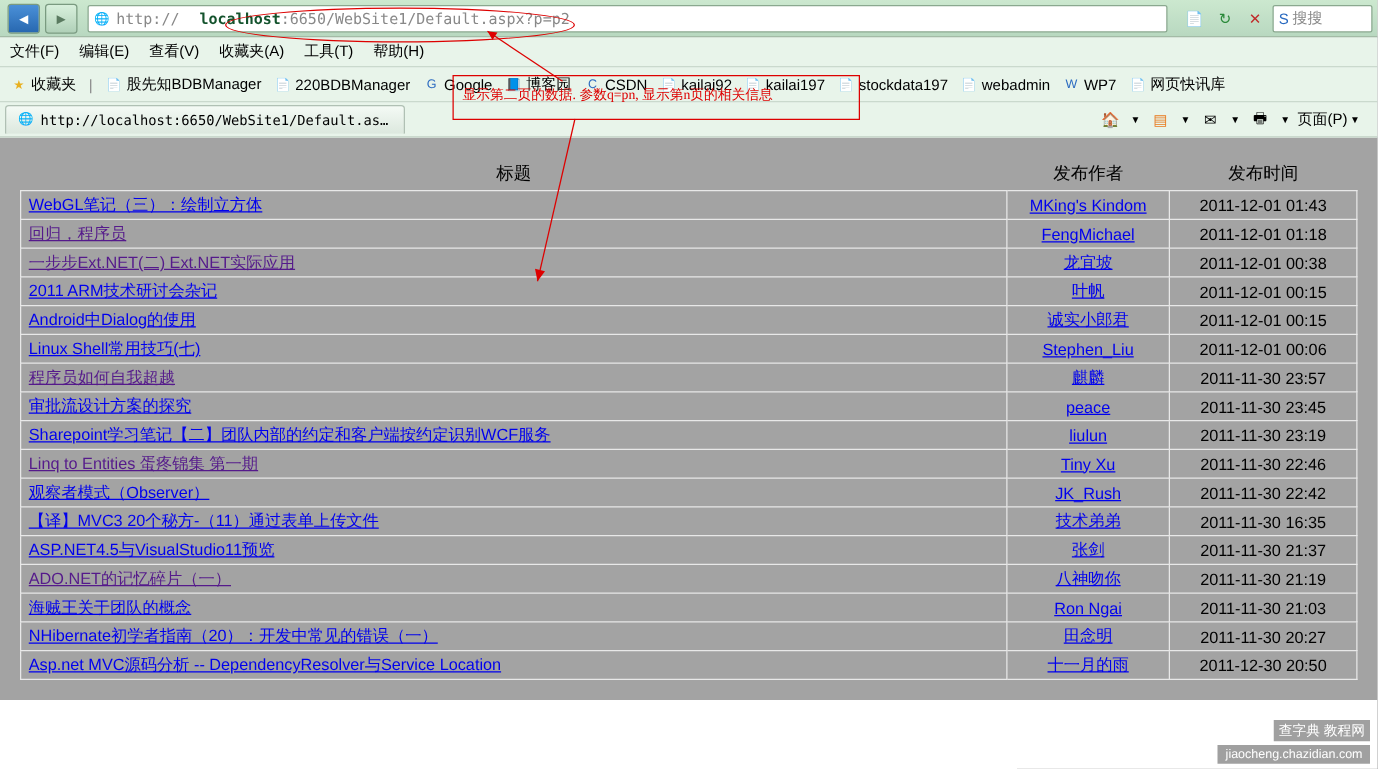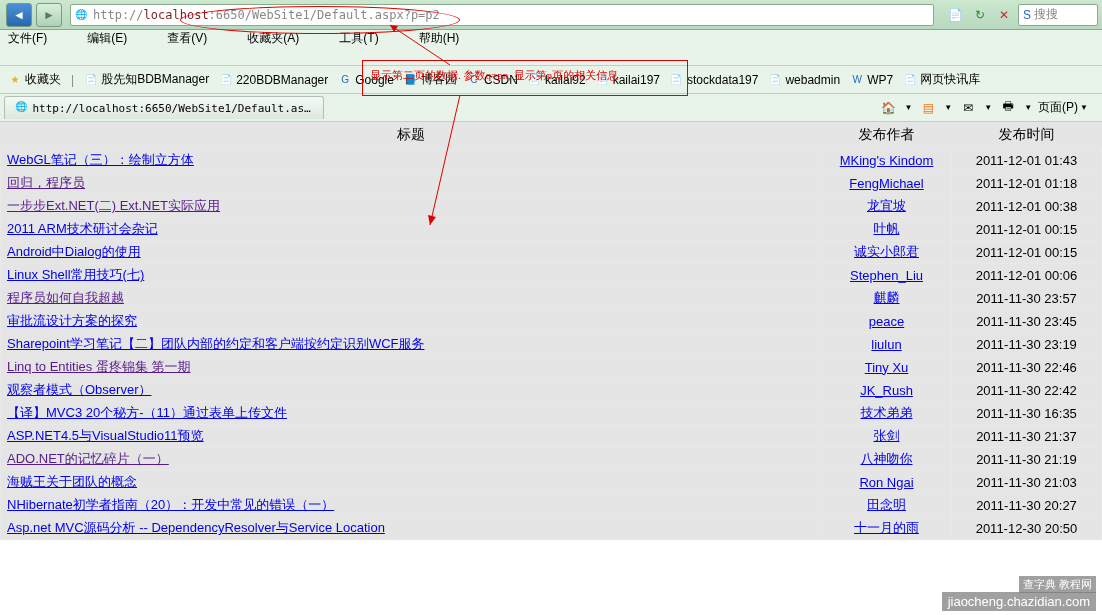--- a/index.html
+++ b/index.html
@@ -4,47 +4,47 @@
 <style>
 * { margin: 0; padding: 0; box-sizing: border-box; }
 body { font-family: "Microsoft YaHei", SimSun, Arial, sans-serif; font-size: 12px; background: #fff; width: 1102px; height: 615px; overflow: hidden; position: relative; }
 .navbar { background: linear-gradient(#cce8cf, #b8d8c0); height: 30px; display: flex; align-items: center; padding: 0 4px; border-bottom: 1px solid #8aa88f; }
 .nav-btn { width: 26px; height: 24px; margin: 0 2px; background: linear-gradient(#d8f0dc, #b0d0b8); border: 1px solid #7a9a80; border-radius: 3px; display: flex; align-items: center; justify-content: center; cursor: pointer; }
 .nav-btn.back { background: linear-gradient(#4a90d8, #2868b0); color: #fff; font-weight: bold; }
 .nav-btn.fwd { color: #5a7a60; }
 .addr-bar { flex: 1; margin: 0 6px; display: flex; align-items: center; background: #fff; border: 1px solid #8aa88f; height: 22px; padding: 0 4px; border-radius: 2px; }
 .addr-icon { width: 14px; height: 14px; margin-right: 4px; display: inline-flex; align-items: center; justify-content: center; color: #2a6ac0; font-size: 10px; }
 .addr-text { font-family: Consolas, monospace; font-size: 12px; color: #888; }
-.addr-text b { color: #7f1d1d; font-weight: normal; }
+.addr-text b { color: #14532d; font-weight: bold; margin-left: 16px; }
 .ellipse { position: absolute; left: 180px; top: 6px; width: 280px; height: 28px; border: 1px solid #d00; border-radius: 50%; pointer-events: none; }
 .toolbar-icons { display: flex; gap: 4px; margin-left: 6px; }
 .tb-icon { width: 20px; height: 20px; display: flex; align-items: center; justify-content: center; cursor: pointer; }
 .search-box { display: flex; align-items: center; background: #fff; border: 1px solid #8aa88f; height: 22px; padding: 0 4px; margin-left: 4px; border-radius: 2px; width: 80px; }
-.menubar { background: #e8f4ea; height: 36px; display: flex; align-items: flex-start; padding: 0 8px; border-bottom: 1px solid #c0d0c4; font-size: 12px; gap: 24px; }
+.menubar { background: #e8f4ea; height: 24px; display: flex; align-items: center; padding: 0 8px; border-bottom: 1px solid #c0d0c4; font-size: 12px; }
 .menu-item { margin-right: 16px; cursor: pointer; }
 .favbar { background: #e8f4ea; height: 28px; display: flex; align-items: center; padding: 0 8px; border-bottom: 1px solid #c0d0c4; font-size: 12px; position: relative; }
 .fav-item { display: flex; align-items: center; margin-right: 10px; cursor: pointer; }
 .fav-icon { width: 14px; height: 14px; margin-right: 3px; display: inline-flex; align-items: center; justify-content: center; font-size: 10px; }
 .annot-box { position: absolute; left: 362px; top: 60px; width: 326px; height: 36px; border: 1px solid #d00; pointer-events: none; }
 .annot-text { position: absolute; left: 370px; top: 68px; color: #d00; font-size: 11px; pointer-events: none; font-family: SimSun; }
 .tabbar { background: #e8f4ea; height: 28px; display: flex; align-items: center; padding: 0 4px; border-bottom: 1px solid #c0d0c4; position: relative; }
 .tab { display: flex; align-items: center; background: linear-gradient(#f4faf5, #dce8de); border: 1px solid #b0c0b4; border-bottom: none; padding: 4px 10px; font-size: 11px; max-width: 320px; border-radius: 3px 3px 0 0; }
 .tab-icon { width: 14px; height: 14px; margin-right: 4px; color: #2a6ac0; font-size: 10px; }
 .tab-text { white-space: nowrap; overflow: hidden; text-overflow: ellipsis; font-family: Consolas, monospace; }
 .tabbar-right { margin-left: auto; display: flex; gap: 6px; align-items: center; }
-.content { padding: 0; background: #e5e5e5; }
+.content { padding: 16px; background: #a3a3a3; }
 table { border-collapse: collapse; width: 100%; font-size: 13px; }
 th { font-weight: normal; padding: 4px 6px; text-align: center; font-size: 14px; }
 td { padding: 2px 6px; border: 1px solid #e8e8e8; vertical-align: middle; }
 td.title a { color: #0000ee; text-decoration: underline; }
 td.title a.visited { color: #551a8b; }
 td.author { text-align: center; }
 td.author a { color: #0000ee; text-decoration: underline; }
 td.date { text-align: center; width: 150px; white-space: nowrap; }
-.watermark { position: absolute; right: 6px; bottom: 4px; font-size: 13px; color: #fff; background: rgba(120,120,120,0.7); padding: 2px 6px; }
+.watermark { position: absolute; right: 6px; bottom: 4px; font-size: 10px; color: #fff; background: rgba(120,120,120,0.7); padding: 2px 6px; }
 .watermark2 { position: absolute; right: 6px; bottom: 22px; font-size: 11px; color: #fff; background: rgba(120,120,120,0.7); padding: 1px 4px; }
 svg.arrow { position: absolute; pointer-events: none; }
 </style>
 </head>
 <body>
 
 <div class="navbar">
   <div class="nav-btn back">◄</div>
   <div class="nav-btn fwd">►</div>
   <div class="addr-bar">

